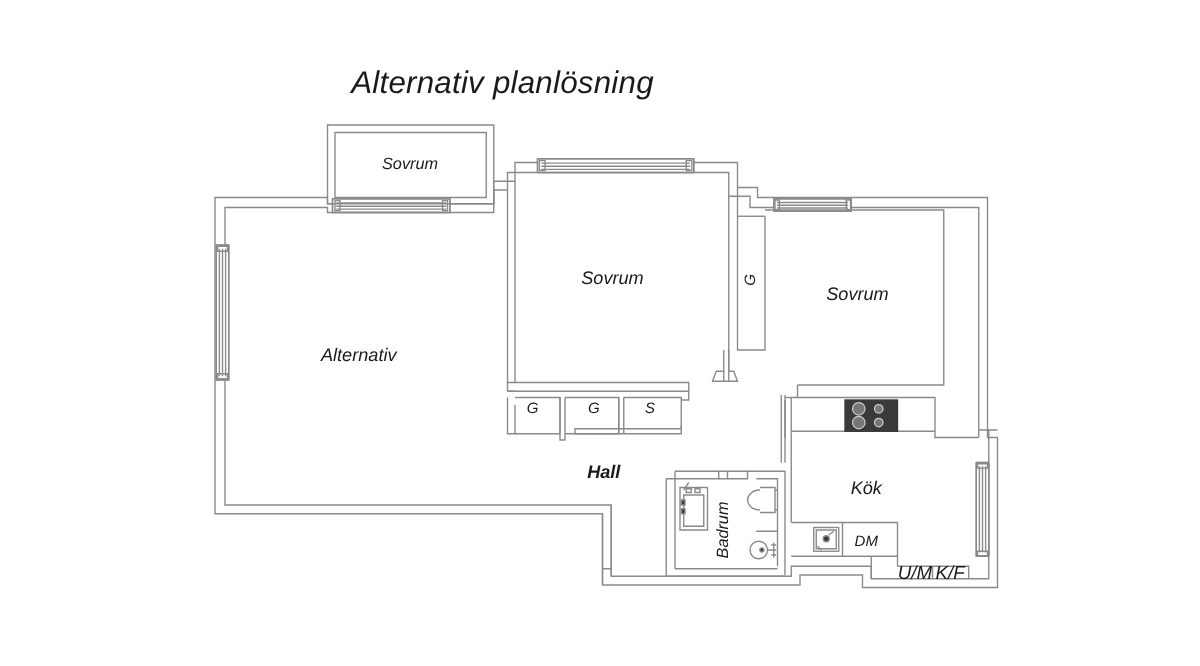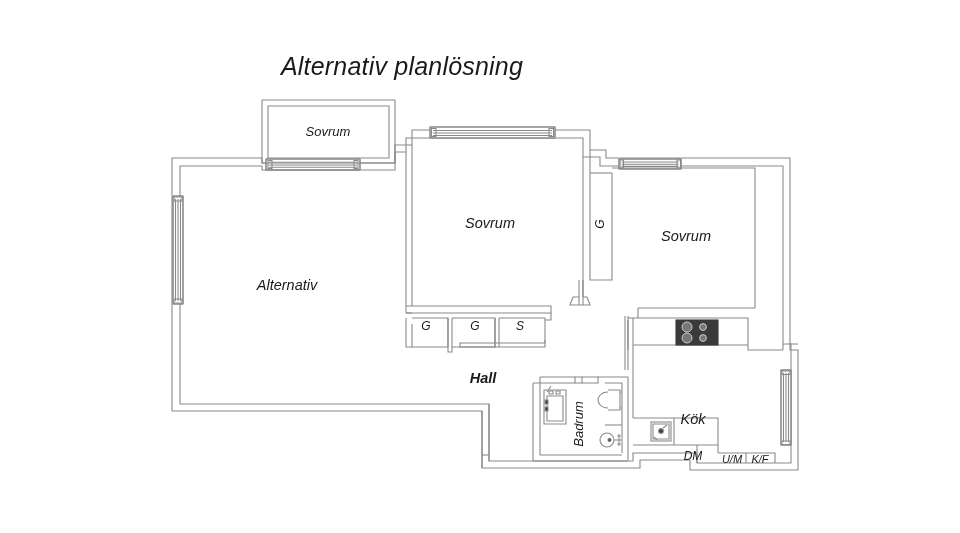--- a/index.html
+++ b/index.html
@@ -36,21 +36,21 @@
     font-family: "Liberation Sans", sans-serif;
     font-style: italic;
     color: #1a1a1a;
     white-space: nowrap;
     transform: translate(-50%, -50%);
     text-align: center;
   }
   .lbl-lg { font-size: 14.5px; }
   .lbl-md { font-size: 13px; }
   .lbl-sm { font-size: 12px; }
-  .lbl-xs { font-size: 11px; }
+  .lbl-xs { font-size: 15px; }
   .vertical-label {
     transform: translate(-50%, -50%) rotate(-90deg);
   }
   #plan-svg {
     position: absolute;
     left: 0;
     top: 0;
   }
 </style>
 </head>
@@ -249,31 +249,31 @@
   <div class="room-label lbl-md" style="left:328px; top:131px;">Sovrum</div>
 
   <div class="room-label lbl-lg" style="left:287px; top:285px;">Alternativ</div>
 
   <div class="room-label lbl-lg" style="left:490px; top:223px;">Sovrum</div>
 
   <div class="room-label lbl-lg" style="left:686px; top:236px;">Sovrum</div>
 
   <div class="room-label lbl-lg" style="left:483px; top:378px;font-weight:bold;">Hall</div>
 
-  <div class="room-label lbl-lg" style="left:693px; top:391px;margin-top:28px;">Kök</div>
+  <div class="room-label lbl-lg" style="left:693px; top:391px;">Kök</div>
 
   <div class="room-label vertical-label lbl-md" style="left:578px; top:424px;">Badrum</div>
 
   <div class="room-label vertical-label lbl-sm" style="left:600px; top:224px;">G</div>
 
   <div class="room-label lbl-sm" style="left:426px; top:326px;">G</div>
 
   <div class="room-label lbl-sm" style="left:475px; top:326px;">G</div>
 
   <div class="room-label lbl-sm" style="left:520px; top:326px;">S</div>
 
-  <div class="room-label lbl-sm" style="left:693px; top:456px;">DM</div>
+  <div class="room-label lbl-sm" style="left:693px; top:433px;">DM</div>
 
   <div class="room-label lbl-xs" style="left:732px; top:459px;">U/M</div>
 
   <div class="room-label lbl-xs" style="left:760px; top:459px;">K/F</div>
 
 </div>
 
 </body></html>

